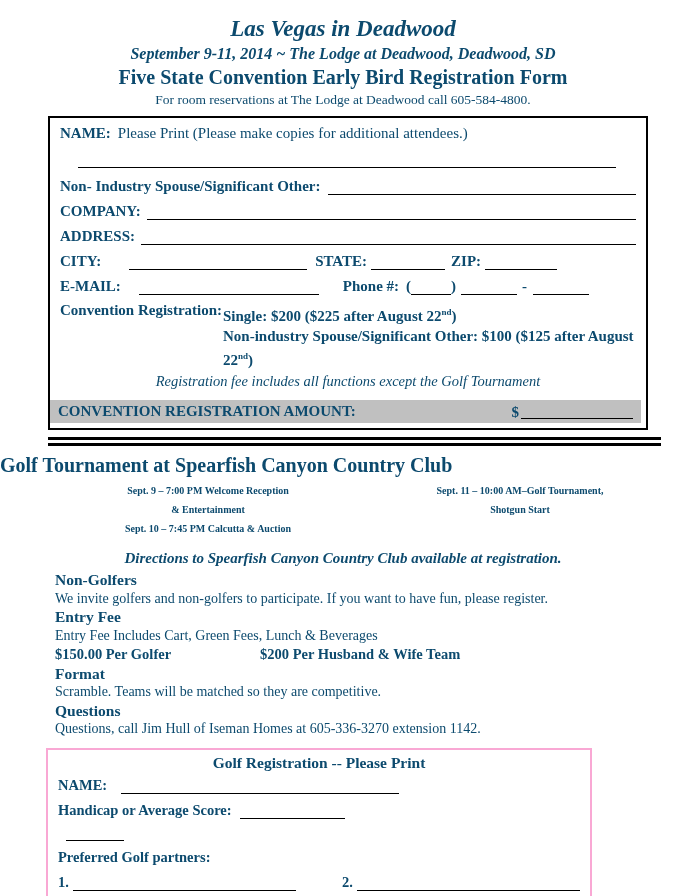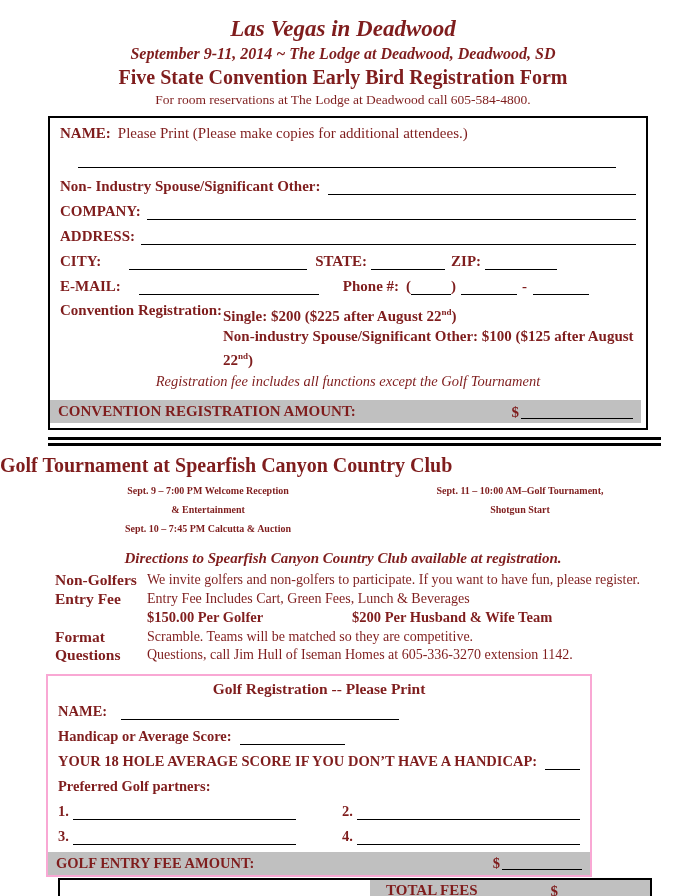--- a/index.html
+++ b/index.html
@@ -1,18 +1,18 @@
 <!DOCTYPE html>
 <html><head>
 <meta charset="utf-8">
 <style>
   html,body{margin:0;padding:0;background:#fff;}
   .page{
     position:relative;width:686px;height:896px;overflow:hidden;
-    background:#fff;color:#7f1d1d;
+    background:#fff;color:#0c4a6e;
     font-family:"Liberation Serif","DejaVu Serif",serif;
   }
   .b{font-weight:bold;}
 
   
   .hdr{padding-top:16px;text-align:center;}
   .t1{font-size:23px;font-weight:bold;font-style:italic;line-height:26px;}
   .t2{font-size:16px;font-weight:bold;font-style:italic;line-height:23px;}
   .t3{font-size:20px;font-weight:bold;line-height:25px;}
   .t4{font-size:13.5px;line-height:19px;}
@@ -39,21 +39,21 @@
            border-top:3px solid #000;border-bottom:3px solid #000;}
 
   
   .golfhead{font-size:20px;font-weight:bold;text-align:left;margin-top:7px;line-height:25px;}
   .sched{display:flex;margin:3px 0 0 58px;font-size:10px;font-weight:bold;line-height:19px;}
   .schedcol{text-align:center;}
   .schedcol.left{width:300px;}
   .schedcol.right{width:300px;margin-left:12px;}
   .directions{font-size:15px;font-weight:bold;font-style:italic;text-align:center;margin-top:12px;line-height:17px;}
   .info{margin:4px 0 0 55px;}
-  .irow{display:flex;align-items:flex-start;margin-bottom:0;}
+  .irow{display:flex;align-items:flex-start;margin-bottom:0;flex-direction:column;}
   .ilabel{font-weight:bold;font-size:15.5px;width:92px;flex:none;line-height:18.5px;}
   .itext{font-size:14px;line-height:18.5px;flex:1;}
   .feeline{font-weight:bold;font-size:14.5px;}
   .fee1{display:inline-block;width:205px;}
 
   .box2{margin:9px 0 0 46px;width:546px;box-sizing:border-box;border:2px solid #f9a8d4;
         padding:3px 10px 0 10px;}
   .box2 .row{font-size:14.5px;line-height:19px;margin-bottom:6px;}
   .gtitle{font-size:15.5px;font-weight:bold;text-align:center;line-height:20px;margin-bottom:3px;}
   .partnerrow{display:flex;}
@@ -182,21 +182,20 @@
     <div class="gtitle">Golf Registration -- Please Print</div>
     <div class="row">
       <span class="lbl">NAME:</span>
       <span class="fill" style="width:278px;margin-left:14px;"></span>
     </div>
     <div class="row">
       <span class="lbl">Handicap or Average Score:</span>
       <span class="fill" style="width:105px;margin-left:8px;"></span>
     </div>
     <div class="row">
-      <span class="lbl">YOUR 18 HOLE AVERAGE SCORE IF YOU DON’T HAVE A HANDICAP:</span>
       <span class="fill" style="width:58px;margin-left:8px;"></span>
     </div>
     <div class="row" style="">
       <span class="lbl">Preferred Golf partners:</span>
     </div>
     <div class="row partnerrow">
       <span class="pnum">1.</span>
       <span class="fill" style="width:225px;"></span>
       <span class="pgap"></span>
       <span class="pnum">2.</span>

